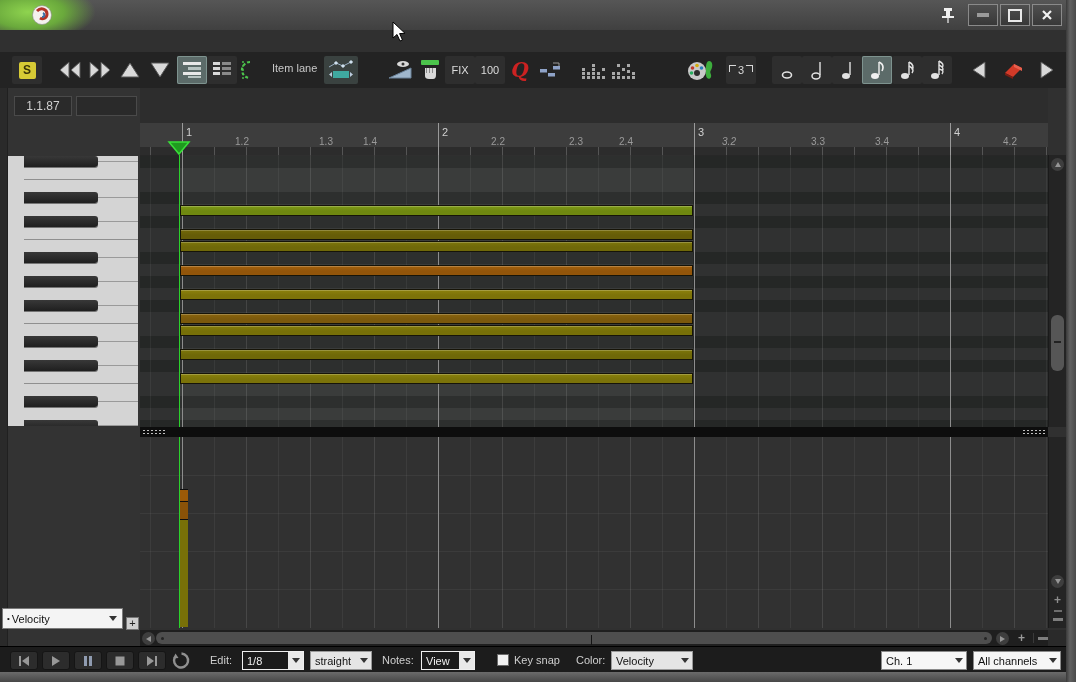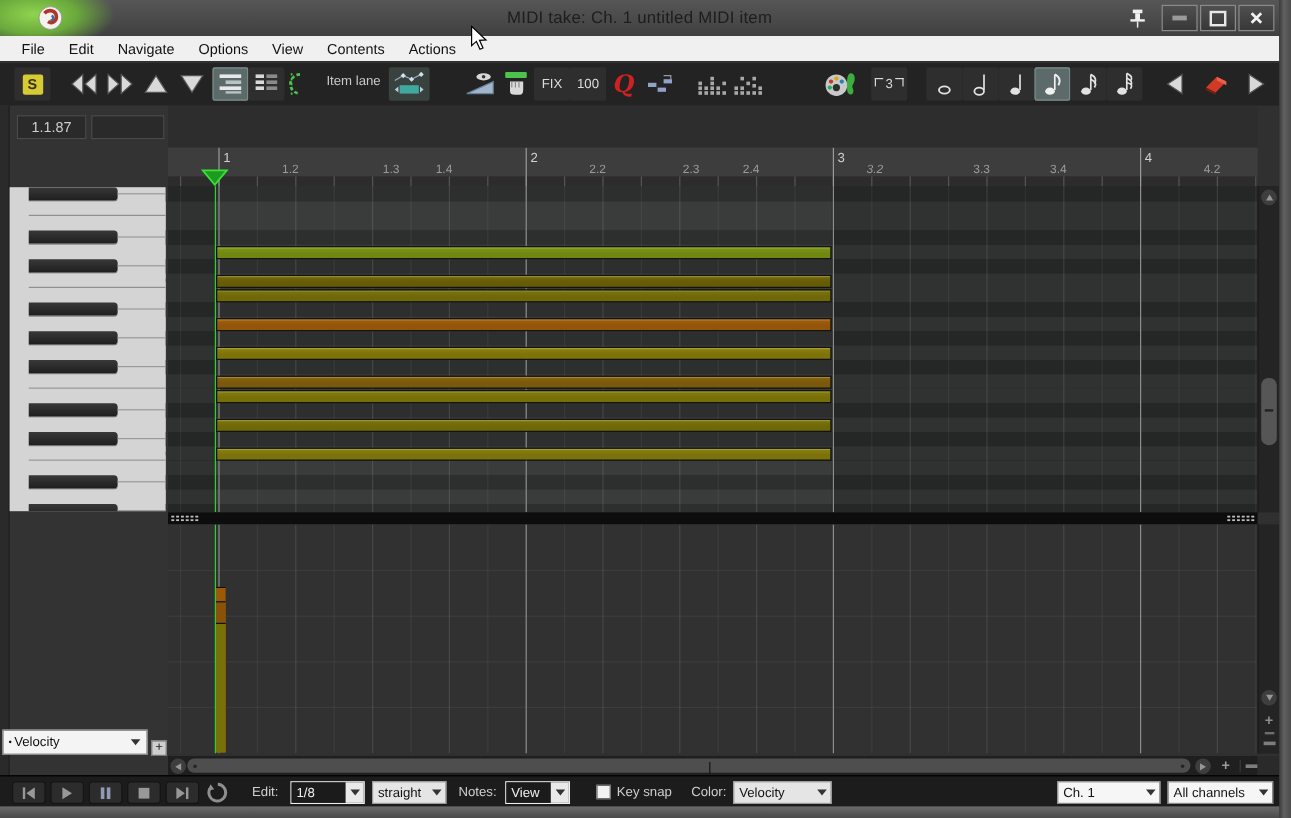--- a/index.html
+++ b/index.html
@@ -128,21 +128,20 @@
 
 <div id="win">
 
   <div class="titlebar">
     <div class="glow"></div>
     <svg class="abs" style="left:31px;top:4px" width="22" height="22" viewBox="0 0 22 22">
       <circle cx="11" cy="11" r="9.5" fill="#f4f2ee" stroke="#888" stroke-width="0.6"></circle>
       <path d="M6,7 C10,3 16,5 16,10 C16,14 12,16 9,14" fill="none" stroke="#b23327" stroke-width="3"></path>
       <path d="M12,9 C14,10 14,13 11,13" fill="none" stroke="#3a6ea5" stroke-width="2"></path>
     </svg>
-    <div class="title-text">MIDI take: Ch. 1 untitled MIDI item</div>
     <div class="winctl">
       <div class="pinbox">
         <svg width="16" height="18" viewBox="0 0 16 18">
           <rect x="4" y="2" width="8" height="3" fill="#f0f0f0"></rect>
           <rect x="6" y="5" width="4" height="6" fill="#f0f0f0"></rect>
           <rect x="2" y="10" width="12" height="2" fill="#f0f0f0"></rect>
           <rect x="7.4" y="12" width="1.2" height="5" fill="#f0f0f0"></rect>
         </svg>
       </div>
       <div class="wbtn">
@@ -152,29 +151,20 @@
           <span class="glyph-max"></span>
         </div>
       <div class="wbtn">
         <svg width="12" height="12" viewBox="0 0 12 12">
           <path d="M2,2 L10,10 M10,2 L2,10" stroke="#f2f2f2" stroke-width="2.2"></path>
         </svg>
       </div>
     </div>
   </div>
 
-  <div class="menubar" id="menubar">
-      <div class="menu-item">File</div>
-      <div class="menu-item">Edit</div>
-      <div class="menu-item">Navigate</div>
-      <div class="menu-item">Options</div>
-      <div class="menu-item">View</div>
-      <div class="menu-item">Contents</div>
-      <div class="menu-item">Actions</div>
-    </div>
 
   <svg class="abs" style="left:392px;top:21px;z-index:50" width="16" height="22" viewBox="0 0 16 22">
     <path d="M1,1 L1,17 L5,13.5 L8,20 L10.5,19 L7.6,12.6 L13,12.3 Z" fill="#fff" stroke="#000" stroke-width="1"></path>
   </svg>
 
   <div class="toolbar">
     <div class="tbtn" style="left:12px">
       <span class="sq-s">S</span>
     </div>
     <div class="tbtn flat" style="left:55px">

